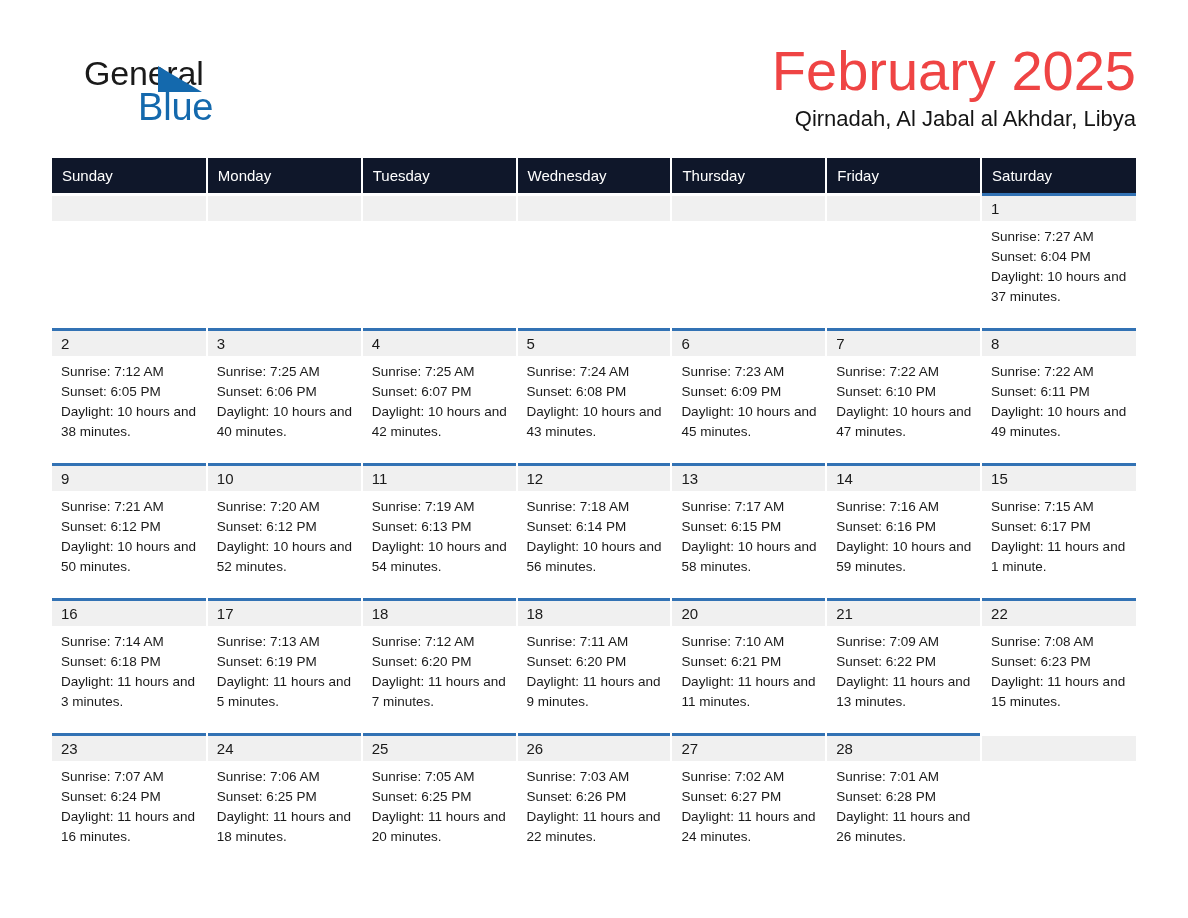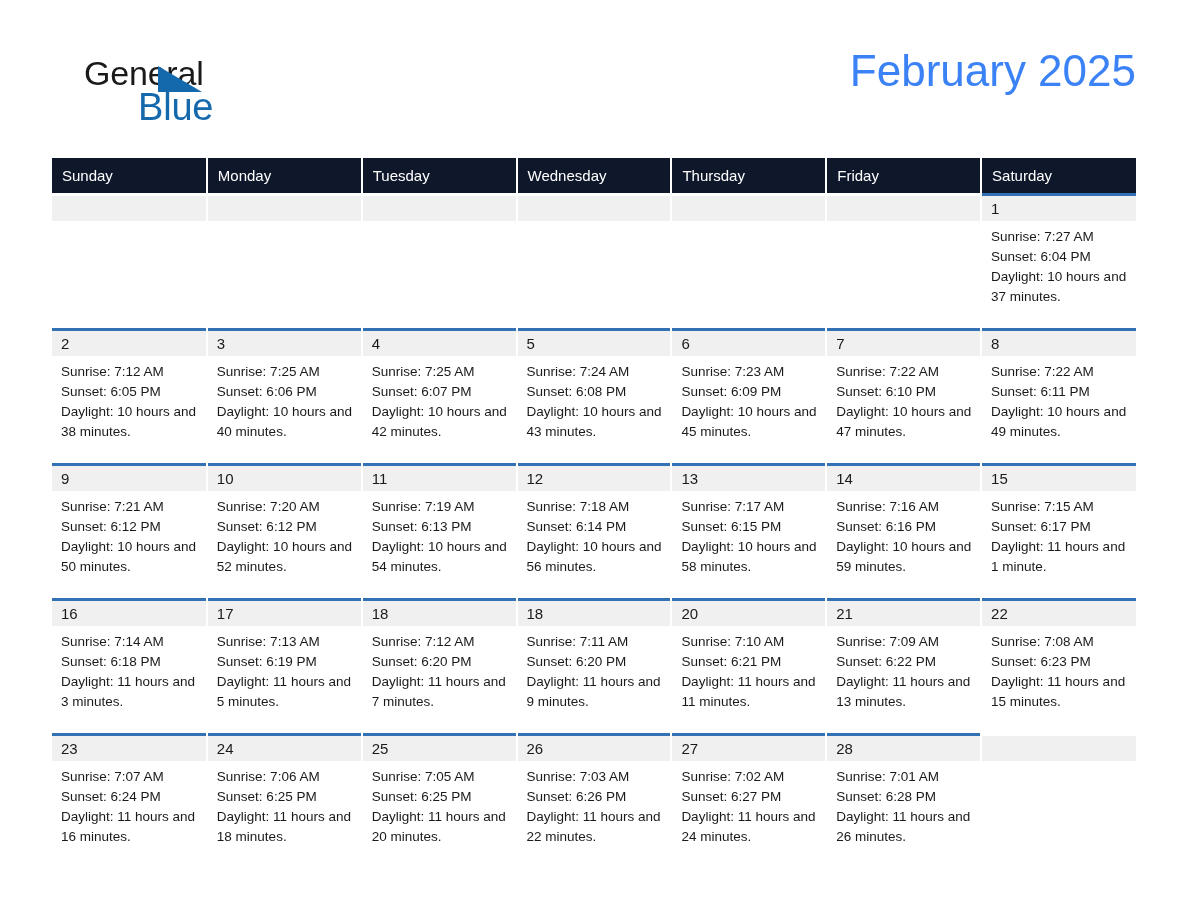--- a/index.html
+++ b/index.html
@@ -67,24 +67,24 @@
     letter-spacing: -0.2px;
   }
 
   .title-block {
     position: absolute;
     right: 0;
     top: 0;
     text-align: right;
   }
   .cal-title {
-    font-size: 44px;
+    font-size: 56px;
     line-height: 54px;
     font-weight: 400;
-    color: #3b82f6;
+    color: #ef4444;
     white-space: nowrap;
   }
   .cal-subtitle {
     margin-top: 8px;
     font-size: 22px;
     line-height: 26px;
     font-weight: 400;
     color: #151515;
     white-space: nowrap;
   }
@@ -163,20 +163,21 @@
   <div class="header">
 
     <div class="logo">
       <span class="logo-general">General</span>
       <span class="logo-tri"></span>
       <span class="logo-blue">Blue</span>
     </div>
 
     <div class="title-block">
       <div class="cal-title">February 2025</div>
+      <div class="cal-subtitle">Qirnadah, Al Jabal al Akhdar, Libya</div>
     </div>
 
   </div>
 
   <table class="calendar">
     <thead>
       <tr>
         <th>Sunday</th>
         <th>Monday</th>
         <th>Tuesday</th>

